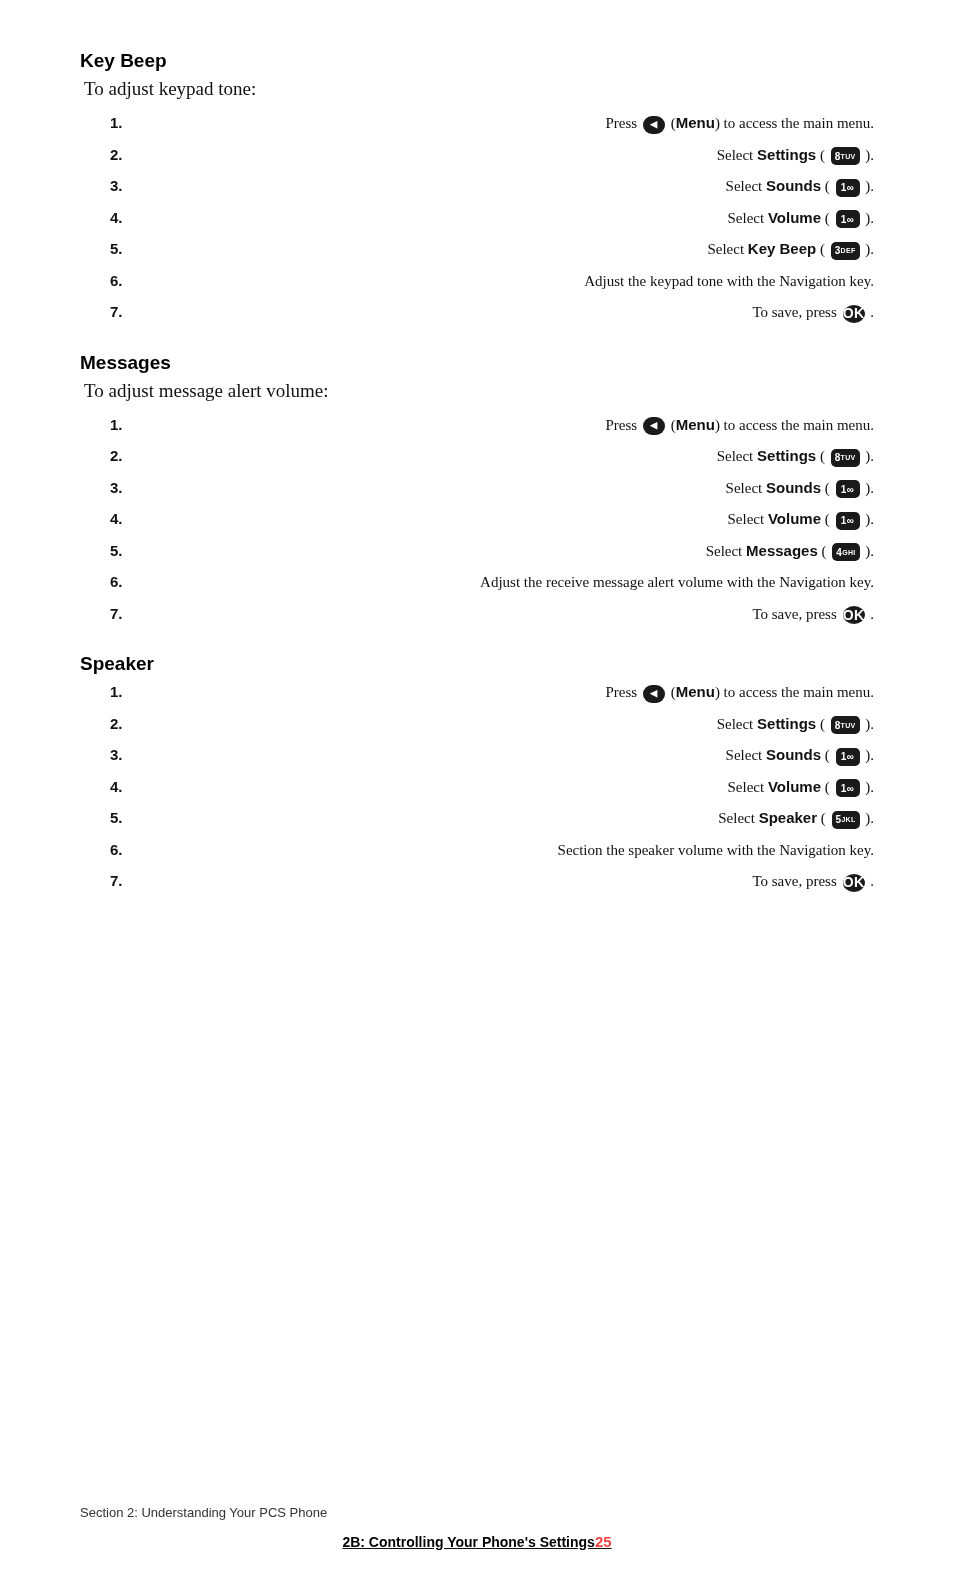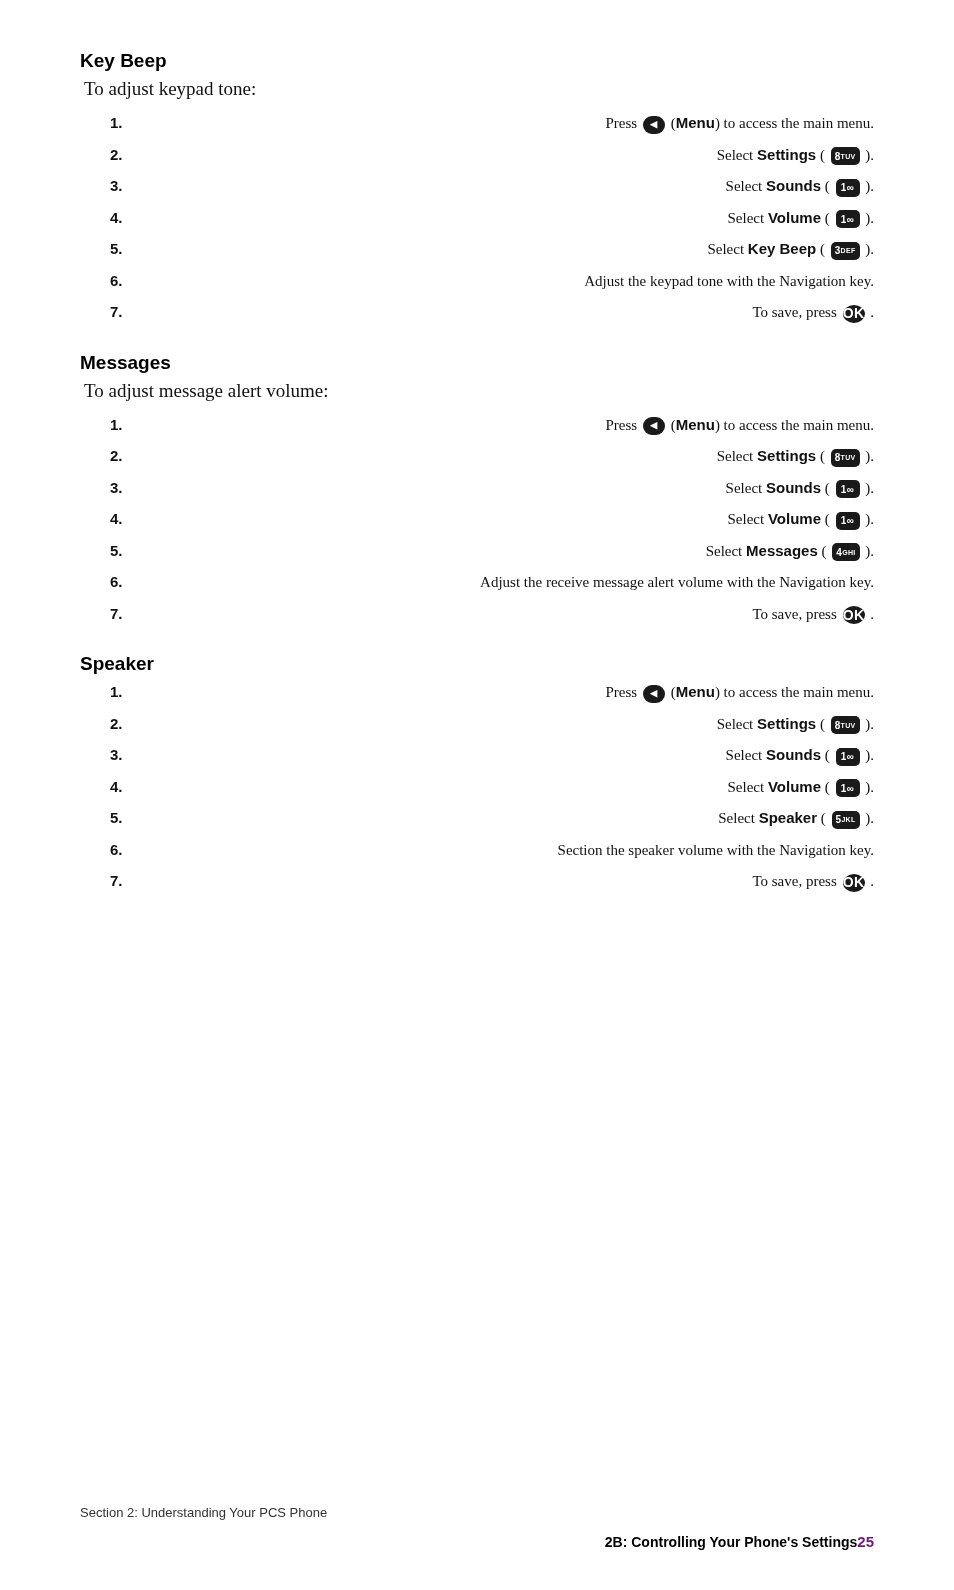--- a/index.html
+++ b/index.html
@@ -103,34 +103,35 @@
       right: 80px;
     }
     .footer-top {
       font-size: 13px;
       color: #333;
       font-family: Arial, sans-serif;
       margin-bottom: 13px;
     }
     .footer-bottom {
       display: flex;
-      justify-content: flex-end;
+      justify-content: center;
       align-items: center;
+      text-decoration: underline;
     }
     .footer-bottom-left {
       font-family: Arial, sans-serif;
       font-weight: bold;
       font-size: 14px;
       color: #000;
     }
     .footer-page-num {
       font-family: Arial, sans-serif;
       font-weight: bold;
       font-size: 15px;
-      color: #701a75;
+      color: #ef4444;
     }
     
     .badge-sub {
       font-size: 7px;
       vertical-align: sub;
       display: block;
       line-height: 1;
     }
   </style>
 </head>

